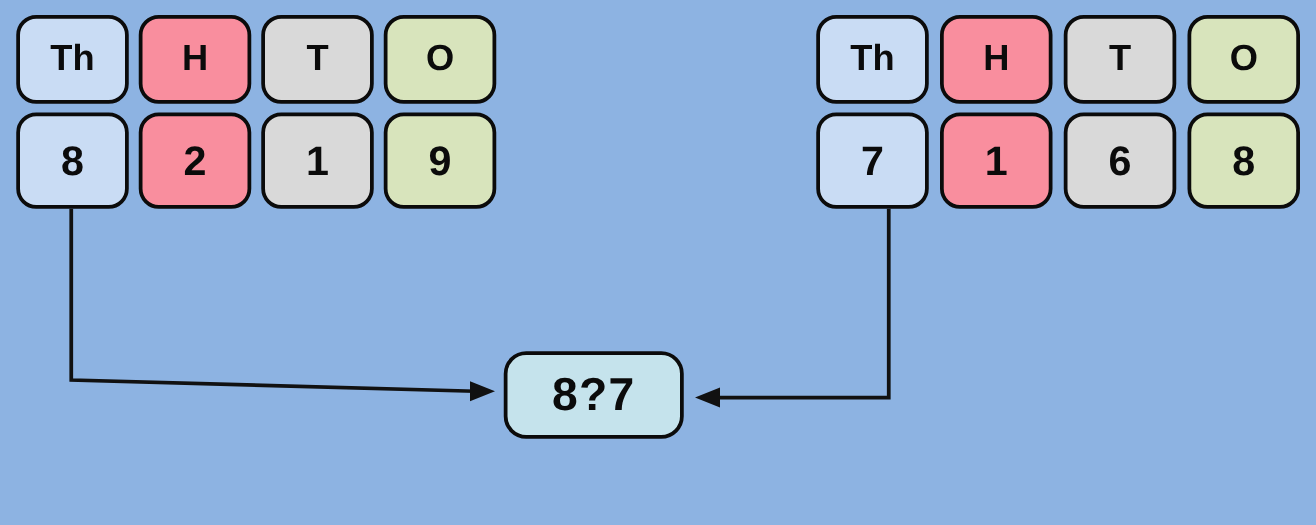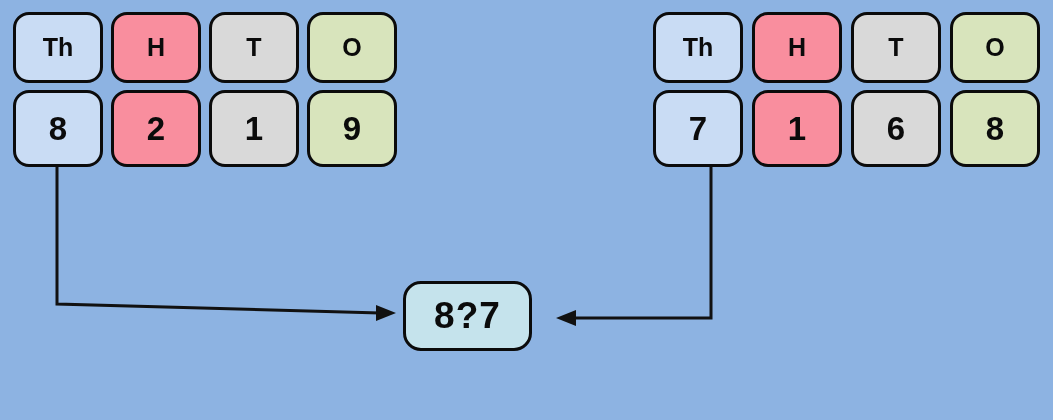--- a/index.html
+++ b/index.html
@@ -29,27 +29,27 @@
   .cell {
     border: 3px solid #0b0b0b;
     border-radius: 16px;
     display: flex;
     align-items: center;
     justify-content: center;
     font-weight: 700;
     color: #0b0b0b;
     box-sizing: border-box;
   }
-  .cell.header { font-size: 25px; }
+  .cell.header { font-size: 29px; }
   .cell.digit  { font-size: 33px; }
   .compare-box {
     position: absolute;
     left: 403px;
     top: 281px;
-    width: 129px;
+    width: 144px;
     height: 70px;
     border: 3px solid #0b0b0b;
     border-radius: 18px;
     display: flex;
     align-items: center;
     justify-content: center;
     font-weight: 700;
     font-size: 37px;
     color: #0b0b0b;
     box-sizing: border-box;

